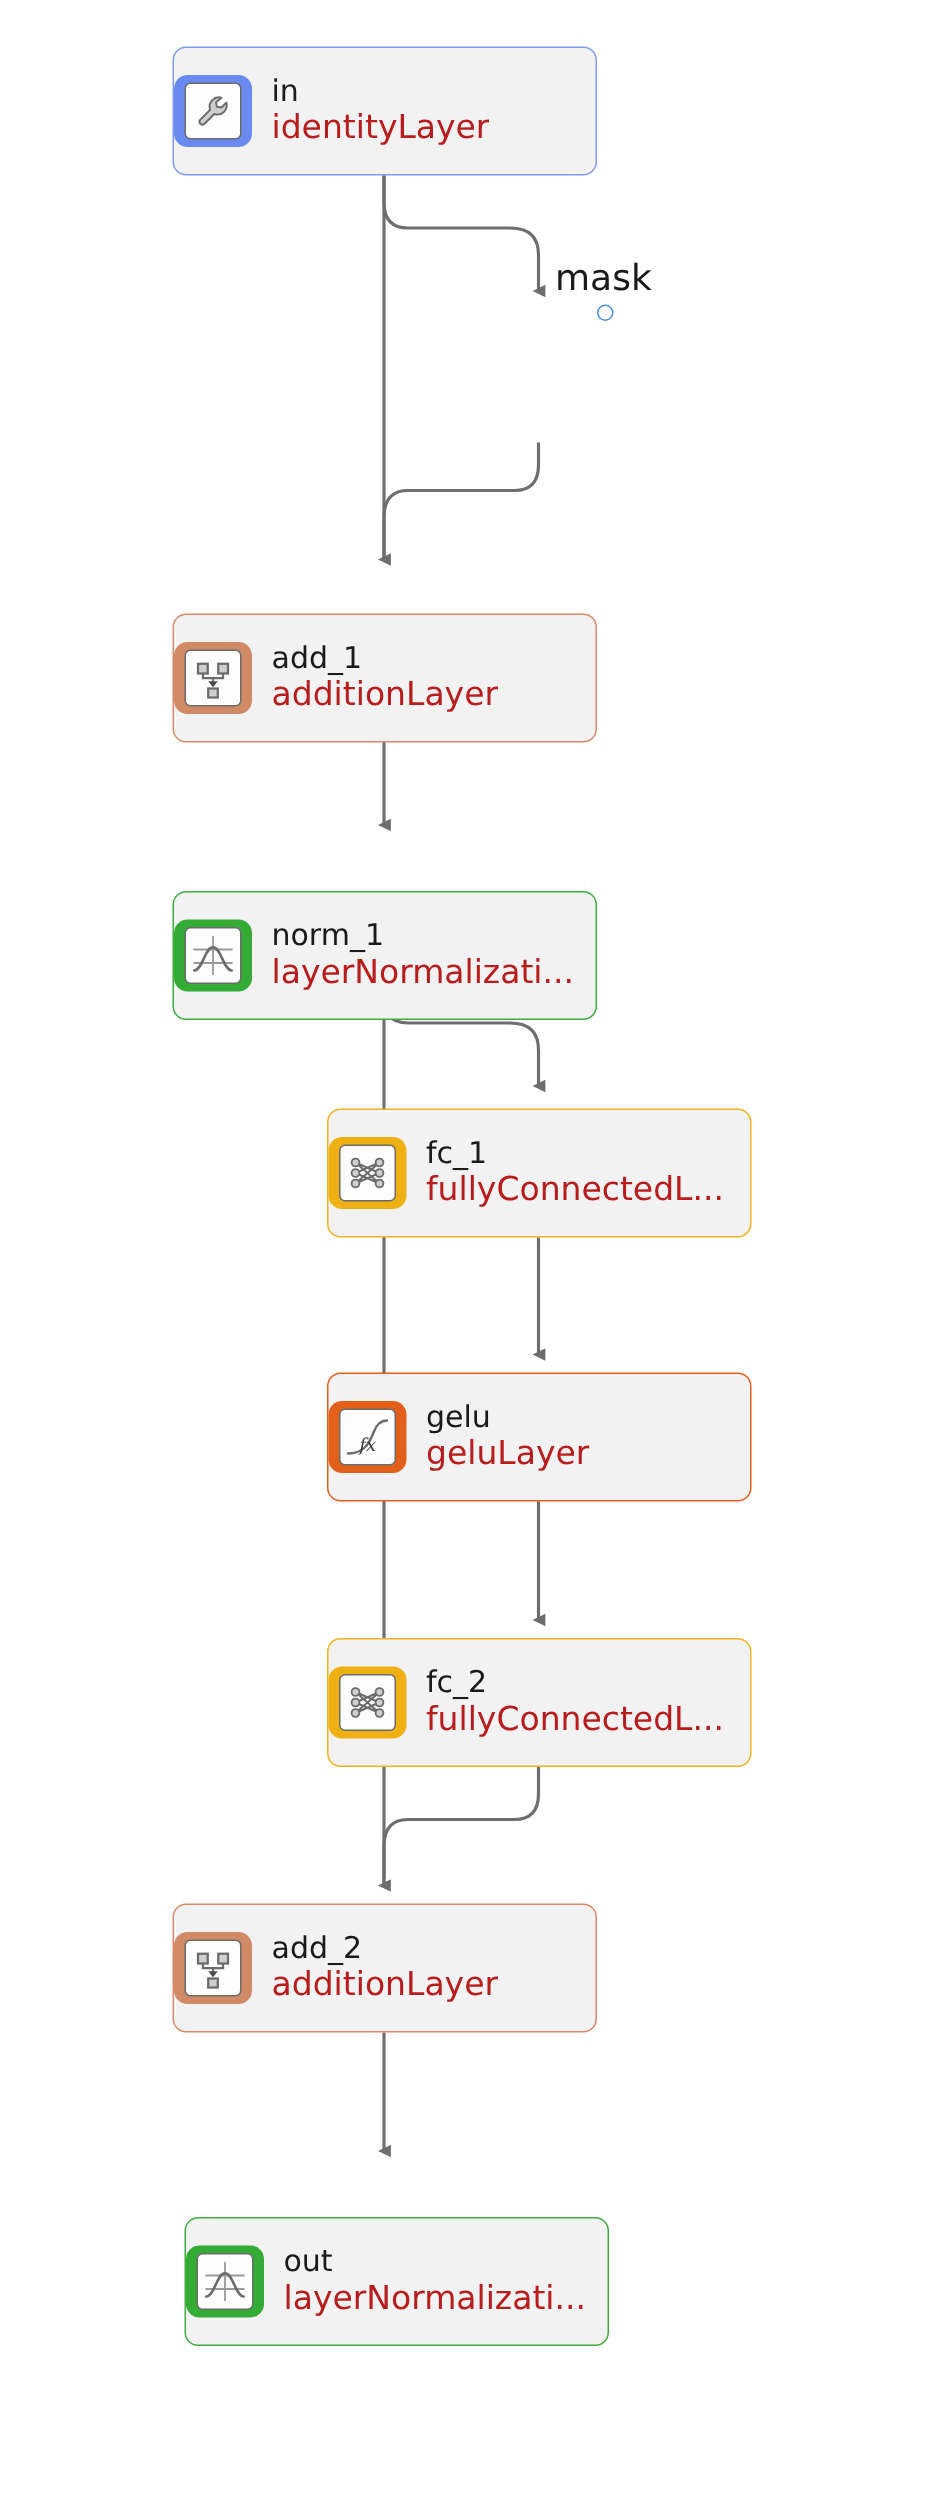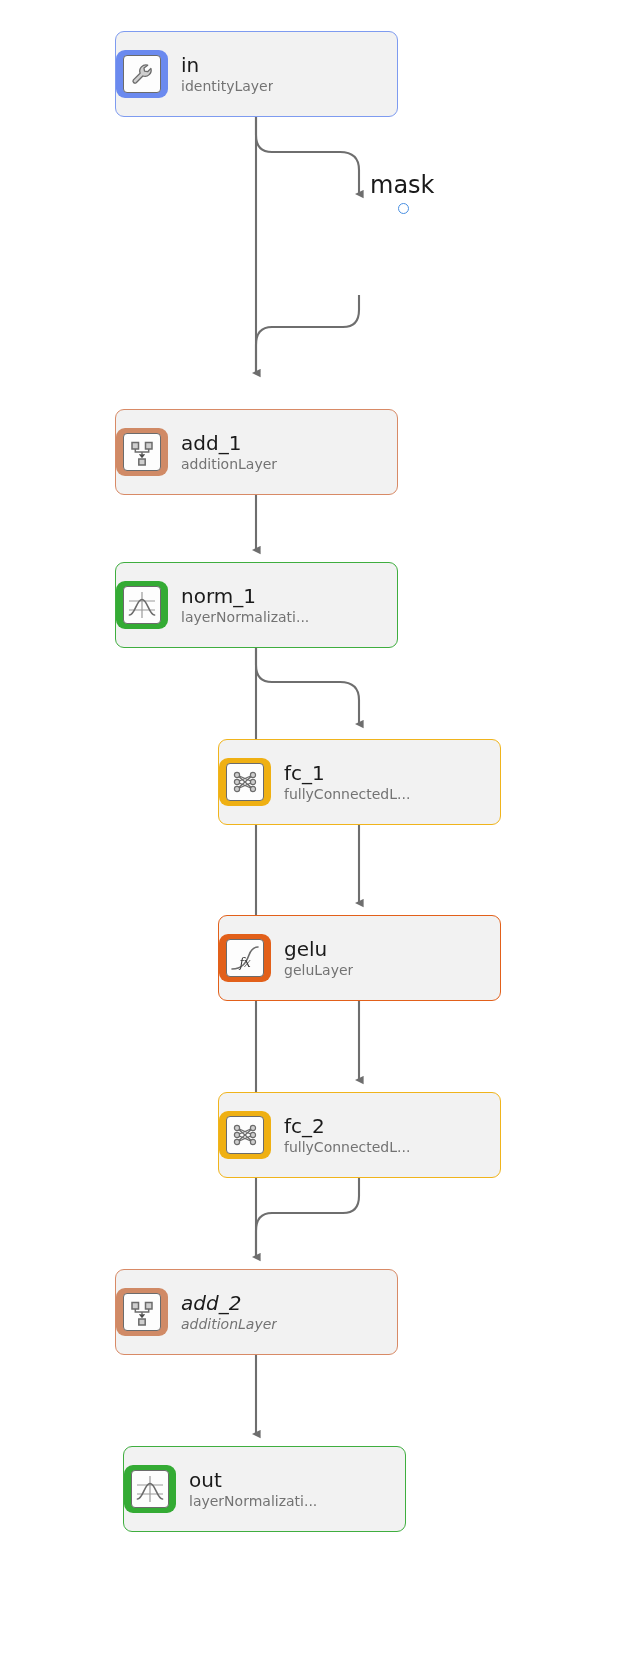--- a/index.html
+++ b/index.html
@@ -30,30 +30,30 @@
     width:36px;height:36px;background:#fdfdfd;
     border:1.7px solid #6b6b6b;border-radius:4px;
     display:flex;align-items:center;justify-content:center;
     overflow:hidden;
   }
   .node .labels{
     margin-left:13px;display:flex;flex-direction:column;
     justify-content:center;line-height:1.16;overflow:hidden;
   }
   .node .ttl{font-size:20px;color:#1a1a1a;white-space:nowrap;}
-  .node .sub{font-size:14px;color:#737373;white-space:nowrap;margin-top:1px;}
+  .node .sub{font-size:22px;color:#b91c1c;white-space:nowrap;margin-top:1px;}
 
   
   .n-identity{border-color:#7e9bf0;}
   .n-identity .ico{background:#6b8aef;}
   .n-attn{border-color:#14a3a8;}
   .n-attn .ico{background:#00a3a8;}
   .n-add{border-color:#d88a66;}
   .n-add .ico{background:#d08a66;}
-  .n-norm{border-color:#3fae3f;}
+  .n-norm{border-color:#3fae3f;margin-top:32px;}
   .n-norm .ico{background:#34ab34;}
   .n-fc{border-color:#f0b41c;}
   .n-fc .ico{background:#efb013;}
   .n-gelu{border-color:#e2601a;}
   .n-gelu .ico{background:#e2601a;}
 
   .port{
     position:absolute;width:11px;height:11px;border-radius:50%;
     background:#ffffff;border:1.8px solid #4a90e2;
     box-sizing:border-box;
@@ -206,21 +206,21 @@
           </g>
         </svg>
       </div>
     </div>
     <div class="labels">
       <div class="ttl">fc_2</div>
       <div class="sub">fullyConnectedL...</div>
     </div>
   </div>
 
-  <div class="node n-add" style="left:115px;top:1269px;width:283px;height:86px;font-style:italic;">
+  <div class="node n-add" style="left:115px;top:1269px;width:283px;height:86px;">
     <div class="ico">
       <div class="inner">
         <svg class="glyph" width="28" height="28" viewBox="0 0 28 28">
           <rect x="4" y="4.5" width="6.5" height="6.5" fill="#cfcfcf" stroke="#6b6b6b" stroke-width="1.5"></rect>
           <rect x="17.5" y="4.5" width="6.5" height="6.5" fill="#cfcfcf" stroke="#6b6b6b" stroke-width="1.5"></rect>
           <path d="M7.3,11 L7.3,14 L20.7,14 L20.7,11" fill="none" stroke="#6b6b6b" stroke-width="1.5"></path>
           <path d="M14,14 L14,16.4" stroke="#6b6b6b" stroke-width="1.5"></path>
           <path d="M10.8,16.2 L17.2,16.2 L14,20.2 Z" fill="#4a4a4a"></path>
           <rect x="10.8" y="21" width="6.4" height="6" fill="#cfcfcf" stroke="#6b6b6b" stroke-width="1.5"></rect>
         </svg>

